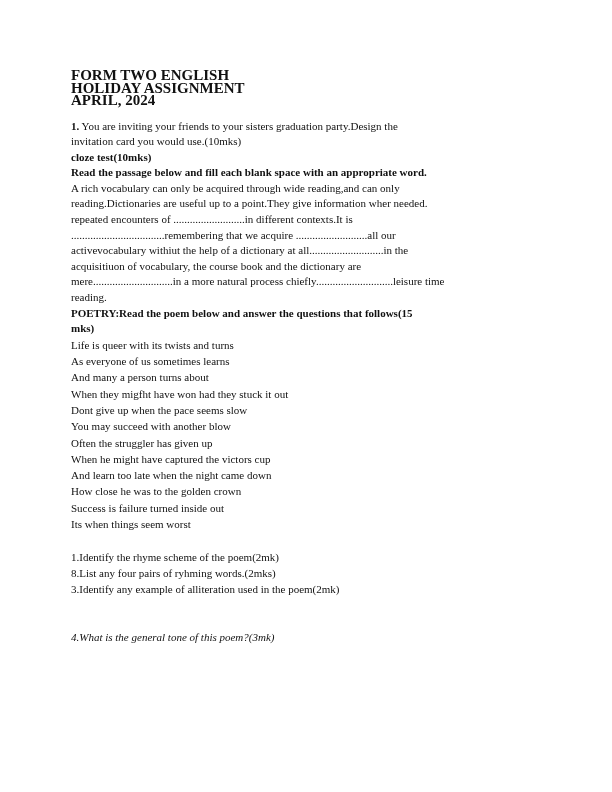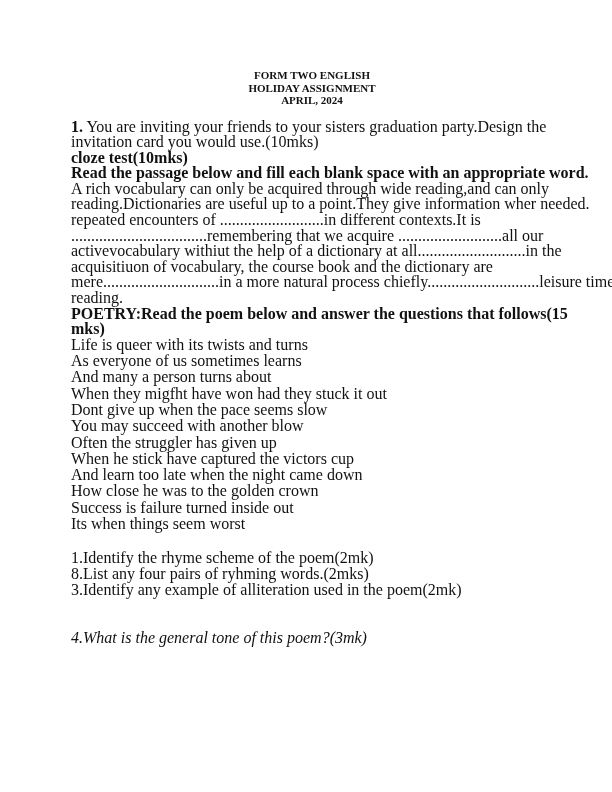--- a/index.html
+++ b/index.html
@@ -17,27 +17,26 @@
     overflow: hidden;
   }
   .content {
     position: absolute;
     left: 71px;
     top: 69px;
     width: 482px;
   }
   .doc-header {
     font-weight: bold;
-    font-size: 11px;
+    font-size: 15px;
     line-height: 12.5px;
-    text-align: center;
   }
   .doc-header .line { white-space: pre; }
   .body-block {
-    font-size: 16px;
+    font-size: 11px;
     line-height: 15.6px;
     margin-top: 12px;
   }
   .line {
     white-space: pre;
   }
   .bold { font-weight: bold; }
   .underline { }
   .q1-block { margin-top: 12px; }
   .cloze-instruction { }
@@ -74,21 +73,21 @@
       <div class="line bold">mks)</div>
 
       <div class="poem-block">
         <div class="line">Life is queer with its twists and turns</div>
         <div class="line">As everyone of us sometimes learns</div>
         <div class="line">And many a person turns about</div>
         <div class="line">When they migfht have won had they stuck it out</div>
         <div class="line">Dont give up when the pace seems slow</div>
         <div class="line">You may succeed with another blow</div>
         <div class="line">Often the struggler has given up</div>
-        <div class="line">When he stick have captured the victors cup</div>
+        <div class="line">When he might have captured the victors cup</div>
         <div class="line">And learn too late when the night came down</div>
         <div class="line">How close he was to the golden crown</div>
         <div class="line">Success is failure turned inside out</div>
         <div class="line">Its when things seem worst</div>
       </div>
 
       <div class="questions-block">
         <div class="line">1.Identify the rhyme scheme of the poem(2mk)</div>
         <div class="line">8.List any four pairs of ryhming words.(2mks)</div>
         <div class="line">3.Identify any example of alliteration used in the poem(2mk)</div>

